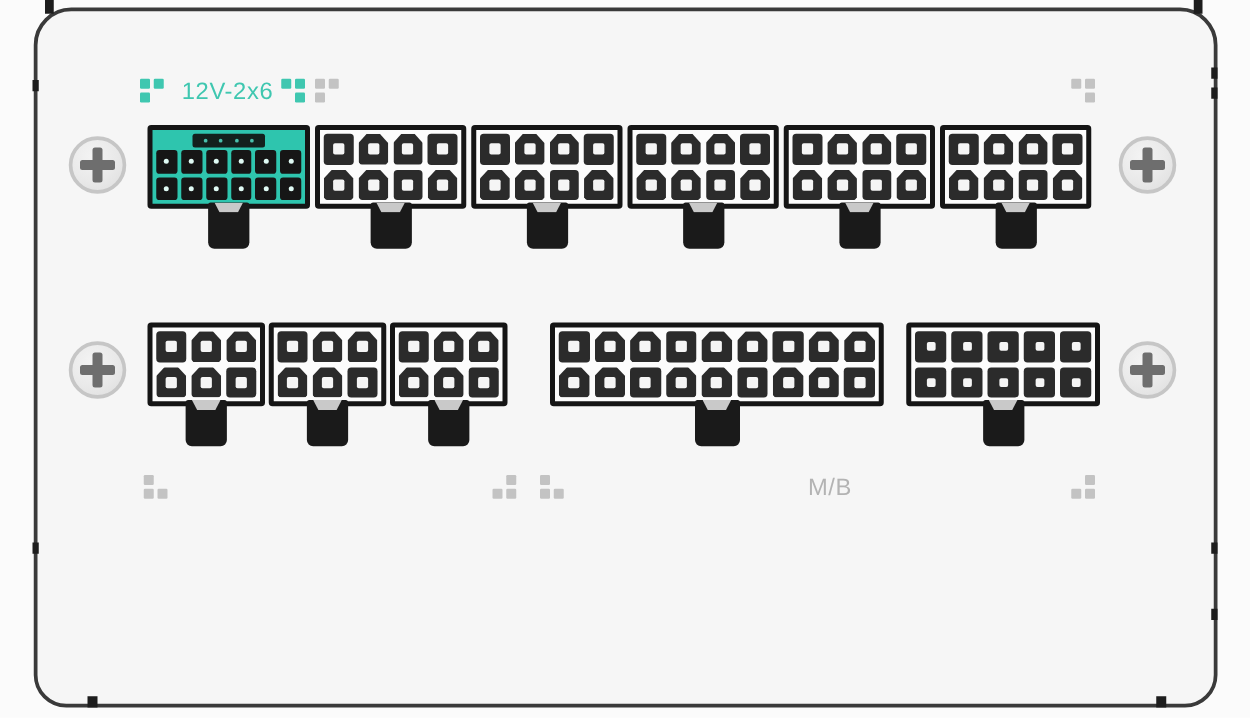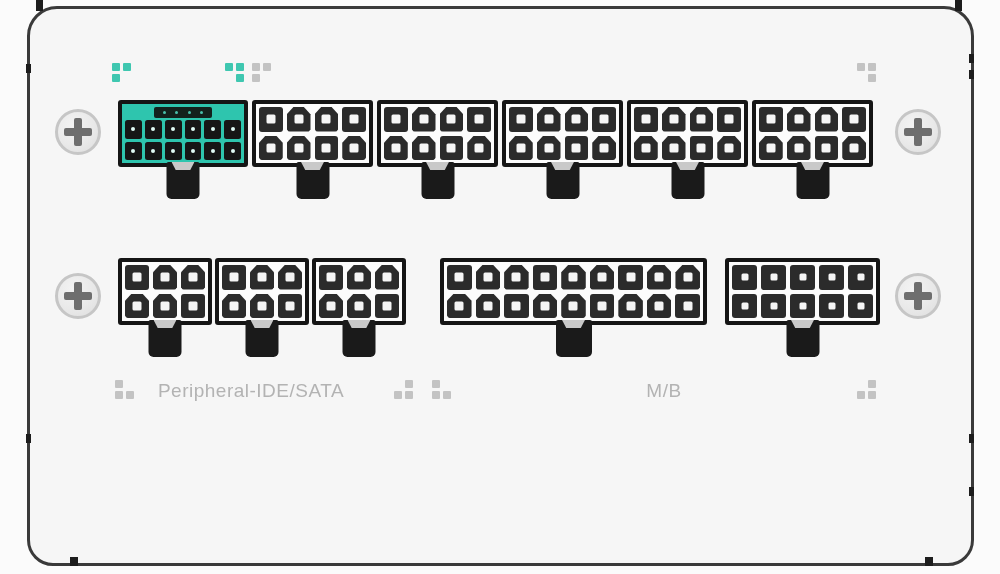--- a/index.html
+++ b/index.html
@@ -126,20 +126,21 @@
       <div class="arm h"></div>
       <div class="arm v"></div>
     </div>
 
   <div class="pattern p-tl-a">
       <div class="cell teal"></div>
       <div class="cell teal"></div>
       <div class="cell teal"></div>
       <div class="cell off"></div>
     </div>
+  <div class="lbl lbl-hpwr">12V-2x6</div>
   <div class="pattern p-tl-b">
       <div class="cell teal"></div>
       <div class="cell teal"></div>
       <div class="cell off"></div>
       <div class="cell teal"></div>
     </div>
   <div class="pattern p-tl-c">
       <div class="cell gray"></div>
       <div class="cell gray"></div>
       <div class="cell gray"></div>
@@ -312,21 +313,20 @@
       </div>
       <div class="tab"></div>
     </div>
 
   <div class="pattern p-bl">
       <div class="cell gray"></div>
       <div class="cell off"></div>
       <div class="cell gray"></div>
       <div class="cell gray"></div>
     </div>
-  <div class="lbl lbl-per">Peripheral-IDE/SATA</div>
   <div class="pattern p-bm1">
       <div class="cell off"></div>
       <div class="cell gray"></div>
       <div class="cell gray"></div>
       <div class="cell gray"></div>
     </div>
   <div class="pattern p-bm2">
       <div class="cell gray"></div>
       <div class="cell off"></div>
       <div class="cell gray"></div>

